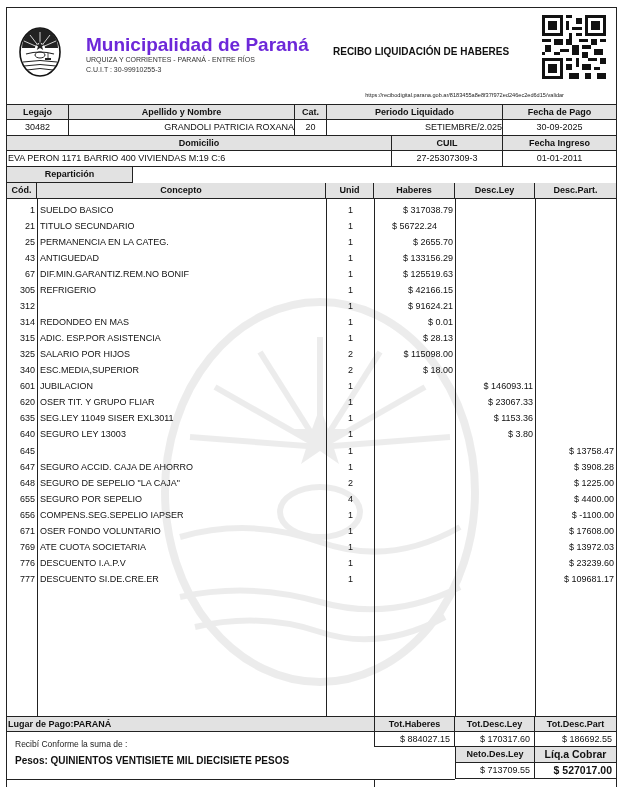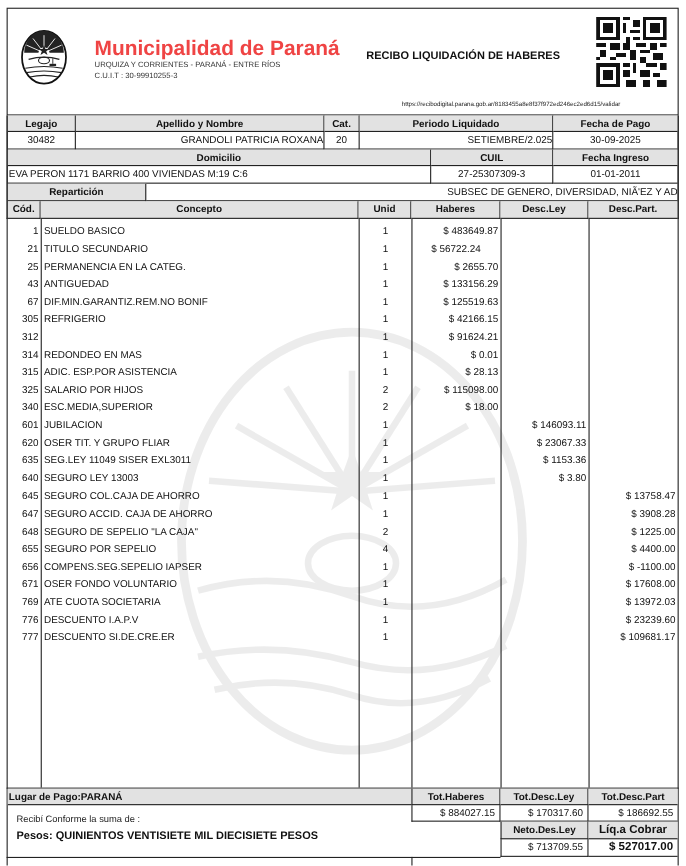--- a/index.html
+++ b/index.html
@@ -55,21 +55,21 @@
     </g>
     <circle cx="22" cy="22" r="5" fill="#fff"></circle>
     <polygon points="22,15 23.3,18.5 27,18.5 24,20.6 25.2,24 22,22 18.8,24 20,20.6 17,18.5 20.7,18.5" fill="#222"></polygon>
     <path d="M8 28 Q22 24 36 28" stroke="#222" fill="none" stroke-width="1.2"></path>
     <ellipse cx="22" cy="29" rx="5" ry="3" fill="none" stroke="#222" stroke-width="1"></ellipse>
     <path d="M5 36 Q22 33 39 36 M6 40 Q22 37 38 40 M9 44 Q22 41 35 44" stroke="#222" fill="none" stroke-width="1"></path>
     <rect x="27" y="32" width="6" height="2" fill="#222"></rect>
       <line x1="30" y1="32" x2="30" y2="27" stroke="#222" stroke-width="0.8"></line>
   </svg>
 
-  <div class="abs b" style="left:86px;top:35px;font-size:19px;line-height:20px;color:#ef4444;">Municipalidad de Paraná</div>
+  <div class="abs b" style="left:86px;top:35px;font-size:19px;line-height:20px;color:#6d28d9;">Municipalidad de Paraná</div>
   <div class="abs" style="left:86px;top:55px;font-size:7px;line-height:9px;color:#333;">URQUIZA Y CORRIENTES - PARANÁ - ENTRE RÍOS</div>
   <div class="abs" style="left:86px;top:65px;font-size:7px;line-height:9px;color:#333;">C.U.I.T : 30-99910255-3</div>
   <div class="abs b" style="left:333px;top:46px;font-size:10px;line-height:12px;">RECIBO LIQUIDACIÓN DE HABERES</div>
 
   <svg class="abs" style="left:542px;top:15px;" width="64" height="64" viewBox="0 0 21 21" shape-rendering="crispEdges">
     <rect width="21" height="21" fill="#fff"></rect>
     <g fill="#111">
       <rect x="0" y="0" width="7" height="7"></rect>
         <rect x="1" y="1" width="5" height="5" fill="#fff"></rect>
         <rect x="2" y="2" width="3" height="3"></rect>
@@ -130,21 +130,20 @@
 
   <div class="cell hdr" style="left:7px;top:136px;width:385px;height:15px;border-right:1px solid #222;border-bottom:1px solid #222;">Domicilio</div>
   <div class="cell hdr" style="left:392px;top:136px;width:111px;height:15px;border-right:1px solid #222;border-bottom:1px solid #222;">CUIL</div>
   <div class="cell hdr" style="left:503px;top:136px;width:113px;height:15px;border-bottom:1px solid #222;">Fecha Ingreso</div>
 
   <div class="cell" style="left:7px;top:151px;width:385px;height:16px;border-right:1px solid #222;border-bottom:1px solid #222;padding-left:1px;">EVA PERON 1171 BARRIO 400 VIVIENDAS M:19 C:6</div>
   <div class="cell c" style="left:392px;top:151px;width:111px;height:16px;border-right:1px solid #222;border-bottom:1px solid #222;">27-25307309-3</div>
   <div class="cell c" style="left:503px;top:151px;width:113px;height:16px;border-bottom:1px solid #222;">01-01-2011</div>
 
   <div class="cell hdr" style="left:7px;top:167px;width:126px;height:16px;border-right:1px solid #222;border-bottom:1px solid #222;">Repartición</div>
-  <div class="cell l" style="left:133px;top:167px;width:483px;height:16px;border-bottom:1px solid #222;padding-left:3px;">SUBSEC DE GENERO, DIVERSIDAD, NIÃ'EZ Y AD</div>
 
   <div class="cell hdr" style="left:7px;top:183px;width:30px;height:16px;border-right:1px solid #222;border-bottom:1px solid #222;">Cód.</div>
   <div class="cell hdr" style="left:37px;top:183px;width:289px;height:16px;border-right:1px solid #222;border-bottom:1px solid #222;">Concepto</div>
   <div class="cell hdr" style="left:326px;top:183px;width:48px;height:16px;border-right:1px solid #222;border-bottom:1px solid #222;">Unid</div>
   <div class="cell hdr" style="left:374px;top:183px;width:81px;height:16px;border-right:1px solid #222;border-bottom:1px solid #222;">Haberes</div>
   <div class="cell hdr" style="left:455px;top:183px;width:80px;height:16px;border-right:1px solid #222;border-bottom:1px solid #222;">Desc.Ley</div>
   <div class="cell hdr" style="left:535px;top:183px;width:81px;height:16px;border-bottom:1px solid #222;">Desc.Part.</div>
 
   <div class="line-v" style="left:6px;top:105px;height:682px;"></div>
   <div class="line-v" style="left:37px;top:199px;height:517px;"></div>
@@ -152,21 +151,21 @@
   <div class="line-v" style="left:374px;top:199px;height:517px;"></div>
   <div class="line-v" style="left:455px;top:199px;height:517px;"></div>
   <div class="line-v" style="left:535px;top:199px;height:517px;"></div>
   <div class="line-v" style="left:616px;top:105px;height:682px;"></div>
 
   <div>
     <div class="row" style="top:202px;">
         <span style="right:582px;">1</span>
         <span style="left:34px;">SUELDO BASICO</span>
         <span style="left:342px;">1</span>
-        <span style="right:164px;">$ 483649.87</span>
+        <span style="right:164px;">$ 317038.79</span>
         <span style="right:84px;"></span>
         <span style="right:3px;"></span>
       </div>
     <div class="row" style="top:218px;">
         <span style="right:582px;">21</span>
         <span style="left:34px;">TITULO SECUNDARIO</span>
         <span style="left:342px;">1</span>
         <span style="right:180px;">$ 56722.24</span>
         <span style="right:84px;"></span>
         <span style="right:3px;"></span>
@@ -269,21 +268,20 @@
     <div class="row" style="top:426px;">
         <span style="right:582px;">640</span>
         <span style="left:34px;">SEGURO LEY 13003</span>
         <span style="left:342px;">1</span>
         <span style="right:164px;"></span>
         <span style="right:84px;">$ 3.80</span>
         <span style="right:3px;"></span>
       </div>
     <div class="row" style="top:443px;">
         <span style="right:582px;">645</span>
-        <span style="left:34px;">SEGURO COL.CAJA DE AHORRO</span>
         <span style="left:342px;">1</span>
         <span style="right:164px;"></span>
         <span style="right:84px;"></span>
         <span style="right:3px;">$ 13758.47</span>
       </div>
     <div class="row" style="top:459px;">
         <span style="right:582px;">647</span>
         <span style="left:34px;">SEGURO ACCID. CAJA DE AHORRO</span>
         <span style="left:342px;">1</span>
         <span style="right:164px;"></span>

